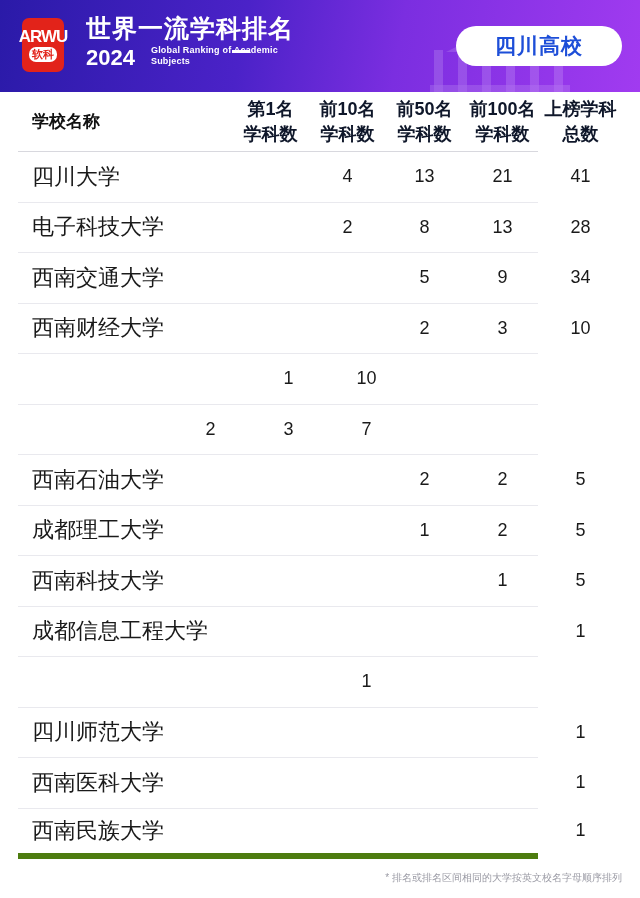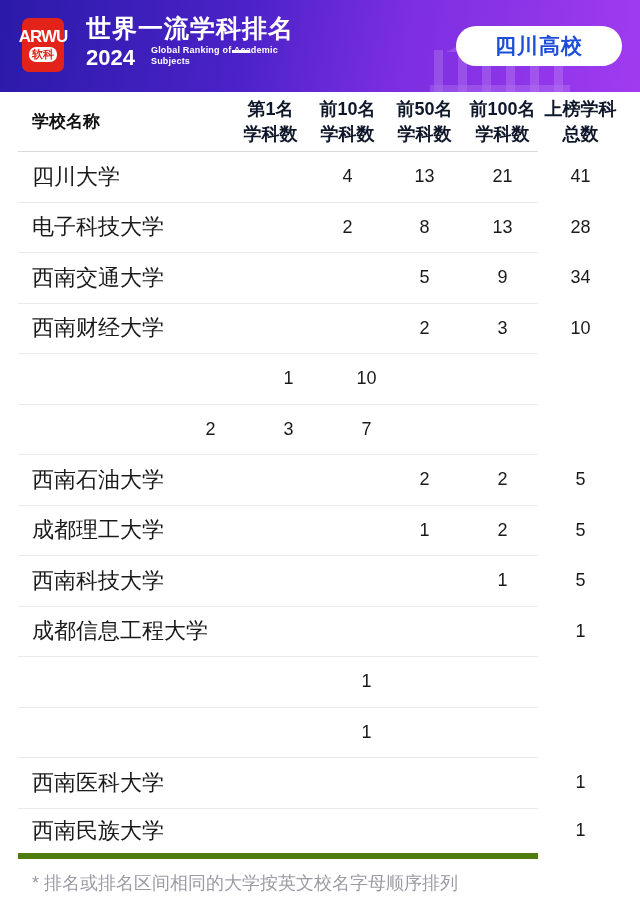--- a/index.html
+++ b/index.html
@@ -200,22 +200,23 @@
     font-size: 18px;
     font-weight: bold;
     color: #0f172a;
     line-height: 1.35;
   }
   .c-num.wide { flex: 0 0 79px; }
   .c-num .hl { display: block; }
 
   .footnote {
     padding: 12px 18px 0 32px;
-    font-size: 18px;
+    font-size: 10px;
     color: #9a9aa4;
+    text-align: right;
   }
   .bottom-bar {
     position: absolute;
     left: 0;
     bottom: 0;
     width: 640px;
     height: 6px;
     background: #ffffff;
   }
 </style>
@@ -375,20 +376,21 @@
 
     <div class="row data">
       <div class="c-num"></div>
       <div class="c-num"></div>
       <div class="c-num"></div>
       <div class="c-num wide"></div>
       <div class="c-num">1</div>
     </div>
 
     <div class="row data">
+      <div class="c-name">四川师范大学</div>
       <div class="c-num"></div>
       <div class="c-num"></div>
       <div class="c-num"></div>
       <div class="c-num wide"></div>
       <div class="c-num">1</div>
     </div>
 
     <div class="row data">
       <div class="c-name">西南医科大学</div>
       <div class="c-num"></div>

